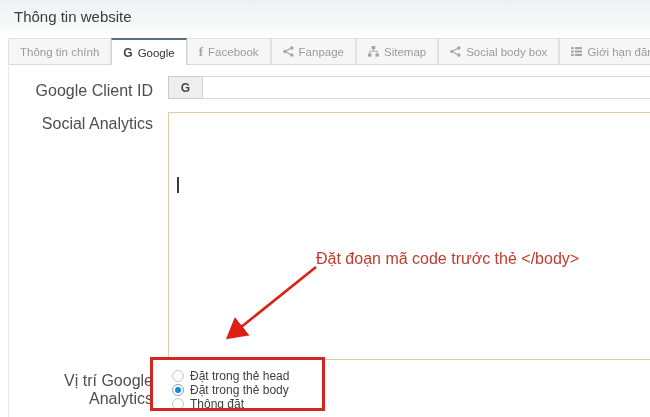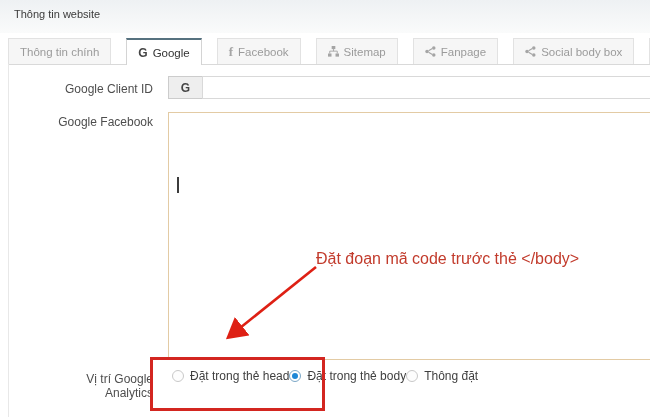--- a/index.html
+++ b/index.html
@@ -5,50 +5,50 @@
   :root{
     --accent:#56717f; --hl-red:#d32620; --ann-red:#c23b2c;
     --ta-border:#e3cba4; --radio-blue:#1e87d6;
   }
   *{margin:0;padding:0;box-sizing:border-box;}
   body{font-family:"Liberation Sans",sans-serif;background:#fff;}
   .page{position:relative;width:650px;height:417px;overflow:hidden;background:#fff;}
 
   .page-header{position:absolute;left:0;top:0;width:650px;height:33px;
     background:linear-gradient(#eef1f3,#fafbfb);}
-  .page-title{position:absolute;left:14px;top:8px;font-size:11px;font-weight:500;color:#3b3b3b;}
+  .page-title{position:absolute;left:14px;top:8px;font-size:15px;font-weight:500;color:#3b3b3b;}
 
   .tabbar{position:absolute;left:8px;top:38px;right:0;height:27px;display:flex;
     align-items:stretch;border-bottom:1px solid #d9d9d9;}
   .tab{display:flex;align-items:center;gap:5px;padding:12px 11px;background:#f6f6f6;
-    border:1px solid #e2e2e2;border-bottom:none;margin-right:15px;color:#9b9b9b;
+    border:1px solid #e2e2e2;border-bottom:none;margin-right:0;color:#9b9b9b;
     font-size:11.5px;white-space:nowrap;cursor:pointer;}
   .tab .ticon{display:inline-flex;align-items:center;color:#a5a5a5;font-weight:bold;font-size:11px;}
   .tab.active{background:#fff;color:#333;border-color:#d4d4d4;
     border-top:2px solid var(--accent);margin-bottom:-1px;z-index:2;}
   .tab.active .ticon{color:#444;}
   .ticon svg{display:block;}
 
   .content-border{position:absolute;left:8px;top:64px;bottom:0;width:0;border-left:1px solid #e8e8e8;}
 
-  .lbl{position:absolute;left:0;width:153px;text-align:right;font-size:12px;color:#4e4e4e;}
+  .lbl{position:absolute;left:0;width:153px;text-align:right;font-size:16px;color:#4e4e4e;}
   .lbl-clientid{top:82px;}
   .lbl-analytics{top:115px;}
   .lbl-pos{top:372px;padding-left:42px;}
 
   .input-group{position:absolute;left:168px;top:76px;right:-2px;height:23px;display:flex;}
   .addon{width:34px;background:#eee;border:1px solid #ccc;border-right:none;color:#444;
     font-size:12px;font-weight:bold;display:flex;align-items:center;justify-content:center;}
   .txt{flex:1;border:1px solid #d9d9d9;background:#fff;font-size:12px;padding:0 6px;outline:none;color:#333;}
 
   .ta{position:absolute;left:168px;top:112px;right:-2px;height:248px;background:#fff;
     border:1px solid var(--ta-border);cursor:text;}
   .caret{position:absolute;left:8px;top:64px;width:2px;height:16px;background:#3c3c3c;}
 
-  .radio-group{position:absolute;left:172px;top:369px;display:flex;flex-direction:row;}
+  .radio-group{position:absolute;left:172px;top:369px;display:flex;flex-direction:column;}
   .radio-row{display:flex;align-items:center;height:14px;font-size:12px;color:#3f3f3f;cursor:pointer;}
   .radio{width:12px;height:12px;border-radius:50%;margin-right:6px;background:#fdfdfd;
     border:1px solid #c9c9c9;position:relative;flex:0 0 auto;}
   .radio-row.sel .radio{border-color:#7ba7c7;background:#fff;}
   .radio-row.sel .radio::after{content:"";position:absolute;left:2px;top:2px;width:6px;height:6px;
     border-radius:50%;background:var(--radio-blue);}
 
   .hl-rect{position:absolute;left:150px;top:357px;width:175px;height:54px;
     border:3px solid var(--hl-red);z-index:4;pointer-events:none;}
   .ann-text{position:absolute;left:316px;top:250px;font-size:16px;color:var(--ann-red);z-index:5;}
@@ -76,41 +76,41 @@
       <div class="tab">
         <span class="ticon">
           <span style="font-family:'Liberation Serif',serif;font-weight:bold;font-size:13px;">f</span>
         </span>
         <span>Facebook</span>
       </div>
       <div class="tab">
         <span class="ticon">
           <svg width="11" height="11" viewBox="0 0 12 12">
             <g fill="currentColor">
+              <circle cx="9.6" cy="2.2" r="1.9"></circle>
+              <circle cx="2.2" cy="6" r="1.9"></circle>
+              <circle cx="9.6" cy="9.8" r="1.9"></circle>
+            </g>
+            <path d="M3.9 5.1 L8 2.8 M3.9 6.9 L8 9.2" stroke="currentColor" stroke-width="1.3"></path>
+          </svg>
+        </span>
+        <span>Fanpage</span>
+      </div>
+      <div class="tab">
+        <span class="ticon">
+          <svg width="11" height="11" viewBox="0 0 12 12">
+            <g fill="currentColor">
               <rect x="4" y="0" width="4" height="3.4"></rect>
               <rect x="0" y="8.2" width="3.8" height="3.4"></rect>
               <rect x="8.2" y="8.2" width="3.8" height="3.4"></rect>
             </g>
             <path d="M6 3.4 V5.6 M1.9 8.2 V5.6 H10.1 V8.2" stroke="currentColor" fill="none" stroke-width="1"></path>
           </svg>
         </span>
         <span>Sitemap</span>
-      </div>
-      <div class="tab">
-        <span class="ticon">
-          <svg width="11" height="11" viewBox="0 0 12 12">
-            <g fill="currentColor">
-              <circle cx="9.6" cy="2.2" r="1.9"></circle>
-              <circle cx="2.2" cy="6" r="1.9"></circle>
-              <circle cx="9.6" cy="9.8" r="1.9"></circle>
-            </g>
-            <path d="M3.9 5.1 L8 2.8 M3.9 6.9 L8 9.2" stroke="currentColor" stroke-width="1.3"></path>
-          </svg>
-        </span>
-        <span>Fanpage</span>
       </div>
       <div class="tab">
         <span class="ticon">
           <svg width="11" height="11" viewBox="0 0 12 12">
             <g fill="currentColor">
               <circle cx="9.6" cy="2.2" r="1.9"></circle>
               <circle cx="2.2" cy="6" r="1.9"></circle>
               <circle cx="9.6" cy="9.8" r="1.9"></circle>
             </g>
             <path d="M3.9 5.1 L8 2.8 M3.9 6.9 L8 9.2" stroke="currentColor" stroke-width="1.3"></path>
@@ -135,21 +135,21 @@
       </div>
     </div>
   <div class="content-border"></div>
 
   <div class="lbl lbl-clientid">Google Client ID</div>
   <div class="input-group">
     <span class="addon">G</span>
     <input class="txt" value="" style="">
   </div>
 
-  <div class="lbl lbl-analytics">Google Facebook</div>
+  <div class="lbl lbl-analytics">Social Analytics</div>
   <div class="ta">
     <span class="caret"></span>
   </div>
 
   <div class="lbl lbl-pos">Vị trí Google Analytics</div>
   <div class="radio-group" id="radio-group">
       <label class="radio-row">
         <span class="radio"></span>
         <span>Đặt trong thẻ head</span>
       </label>

